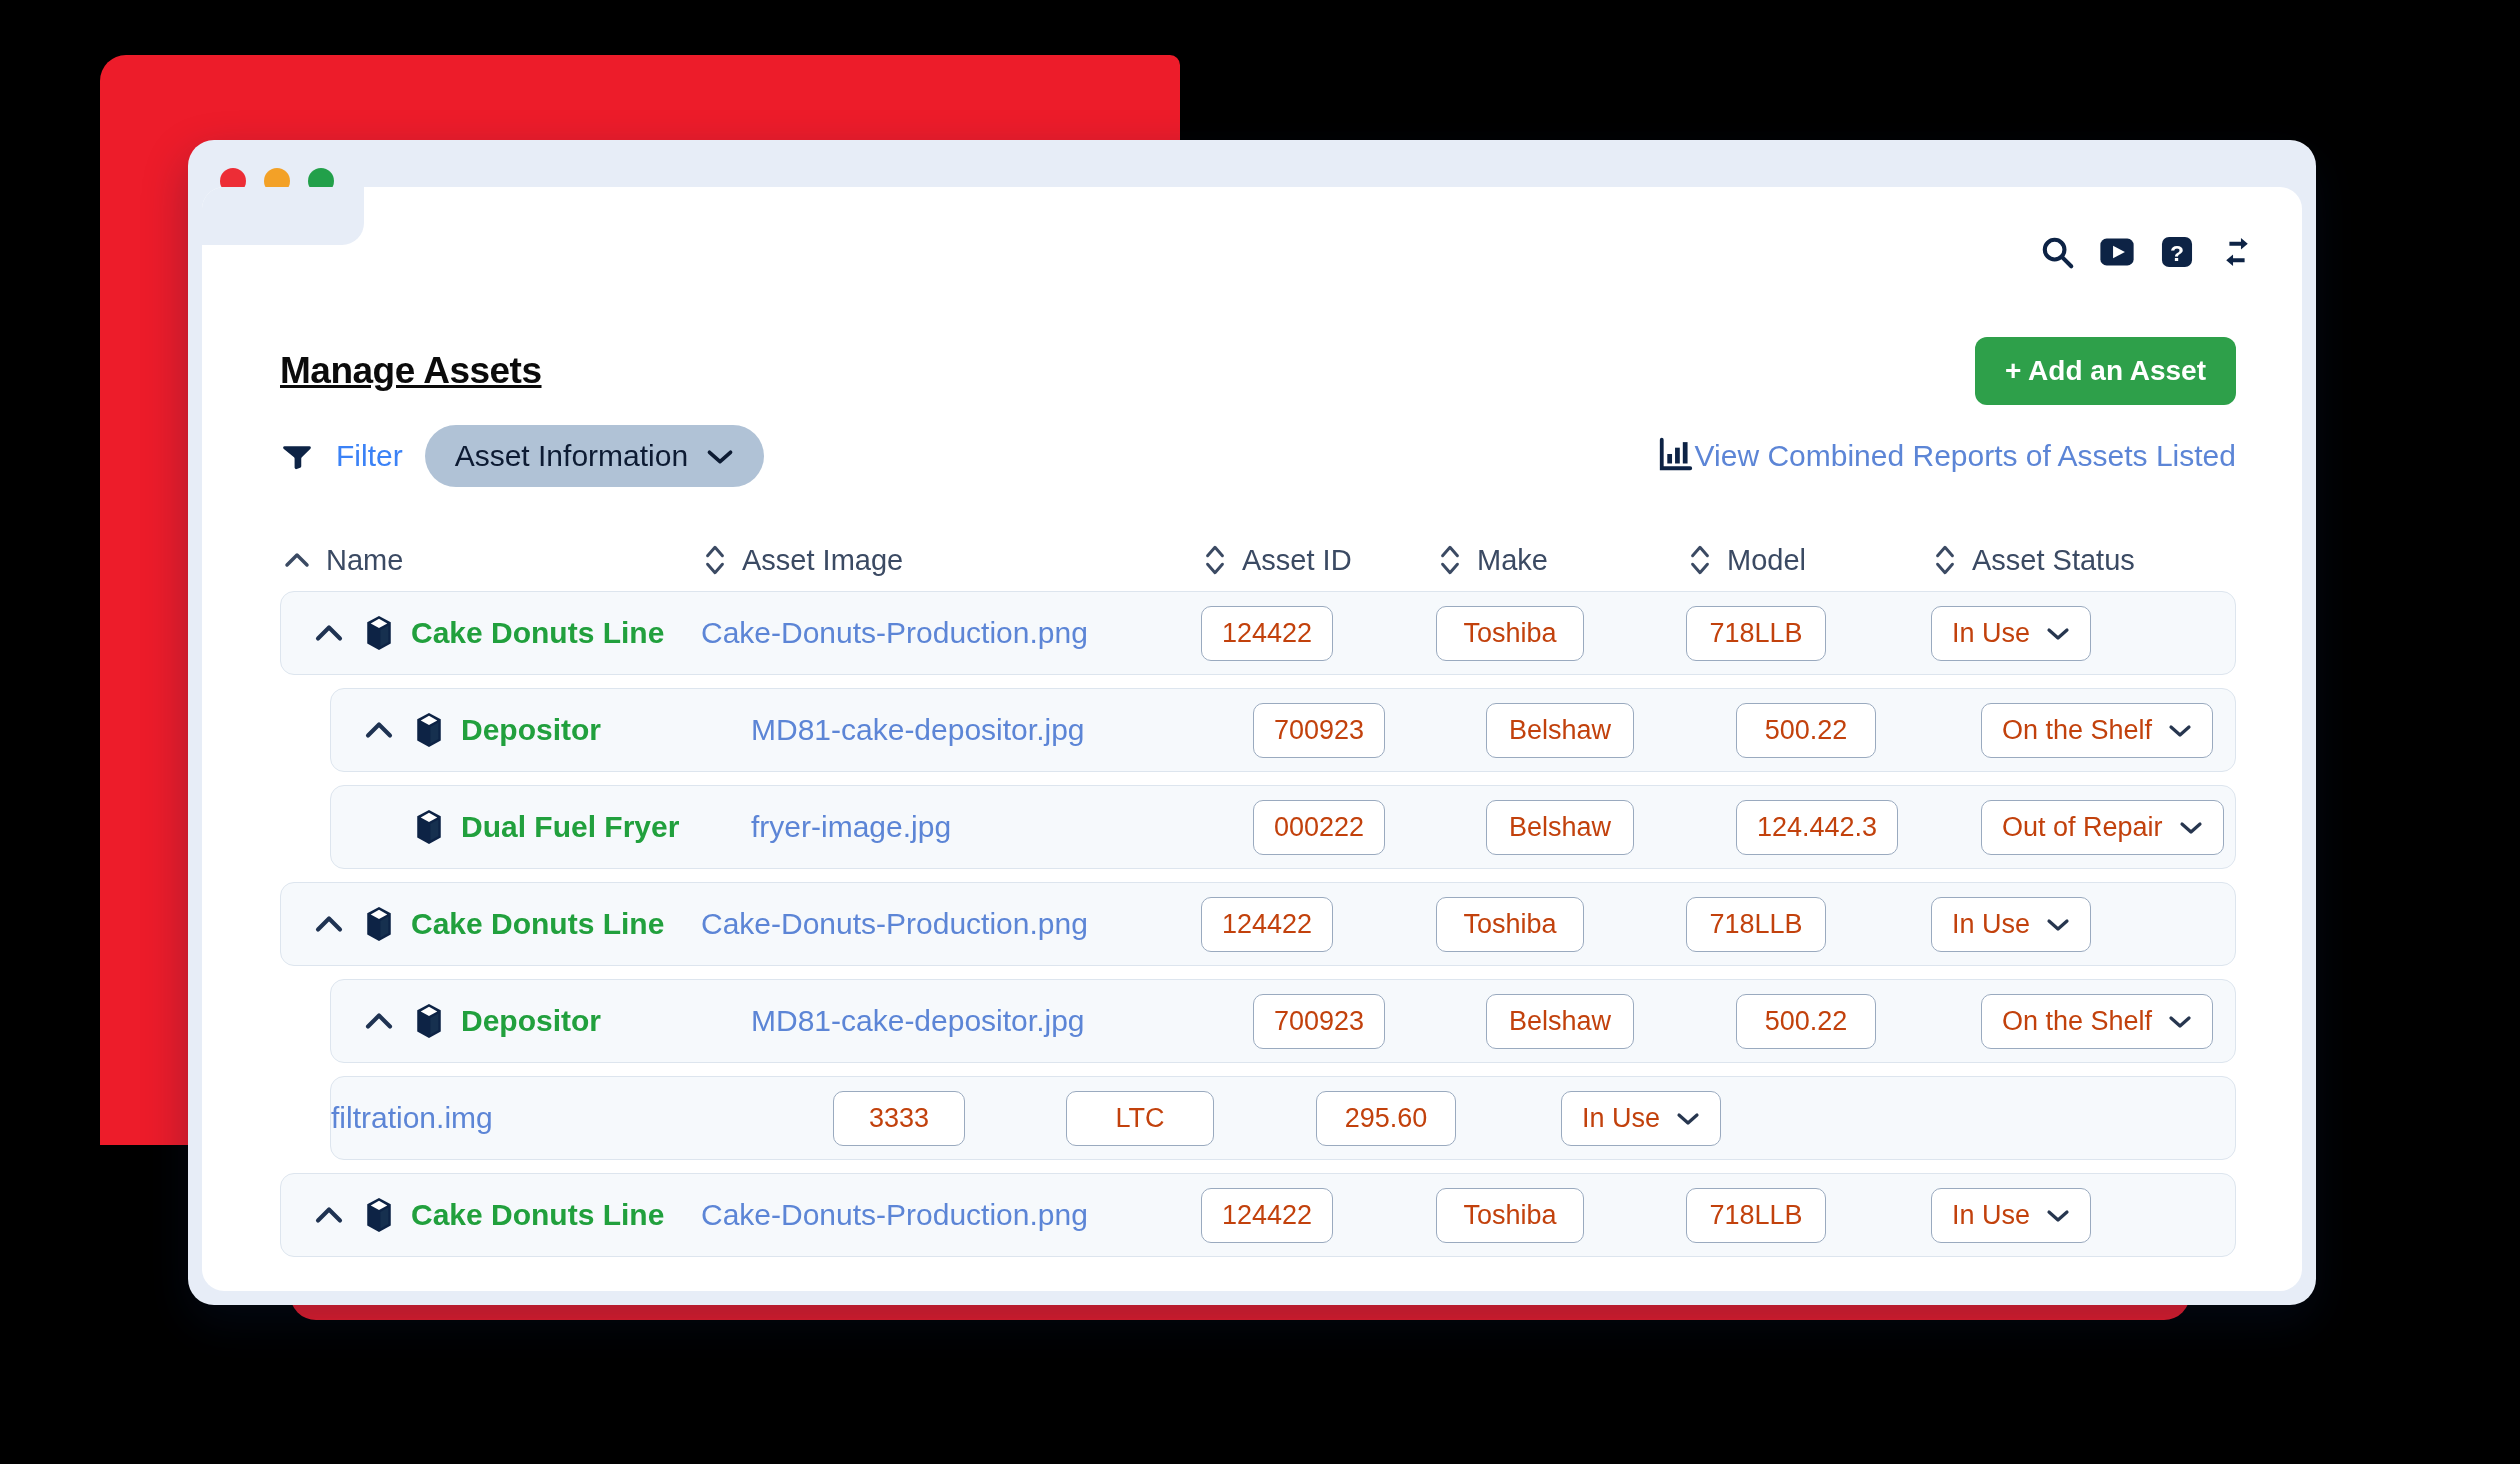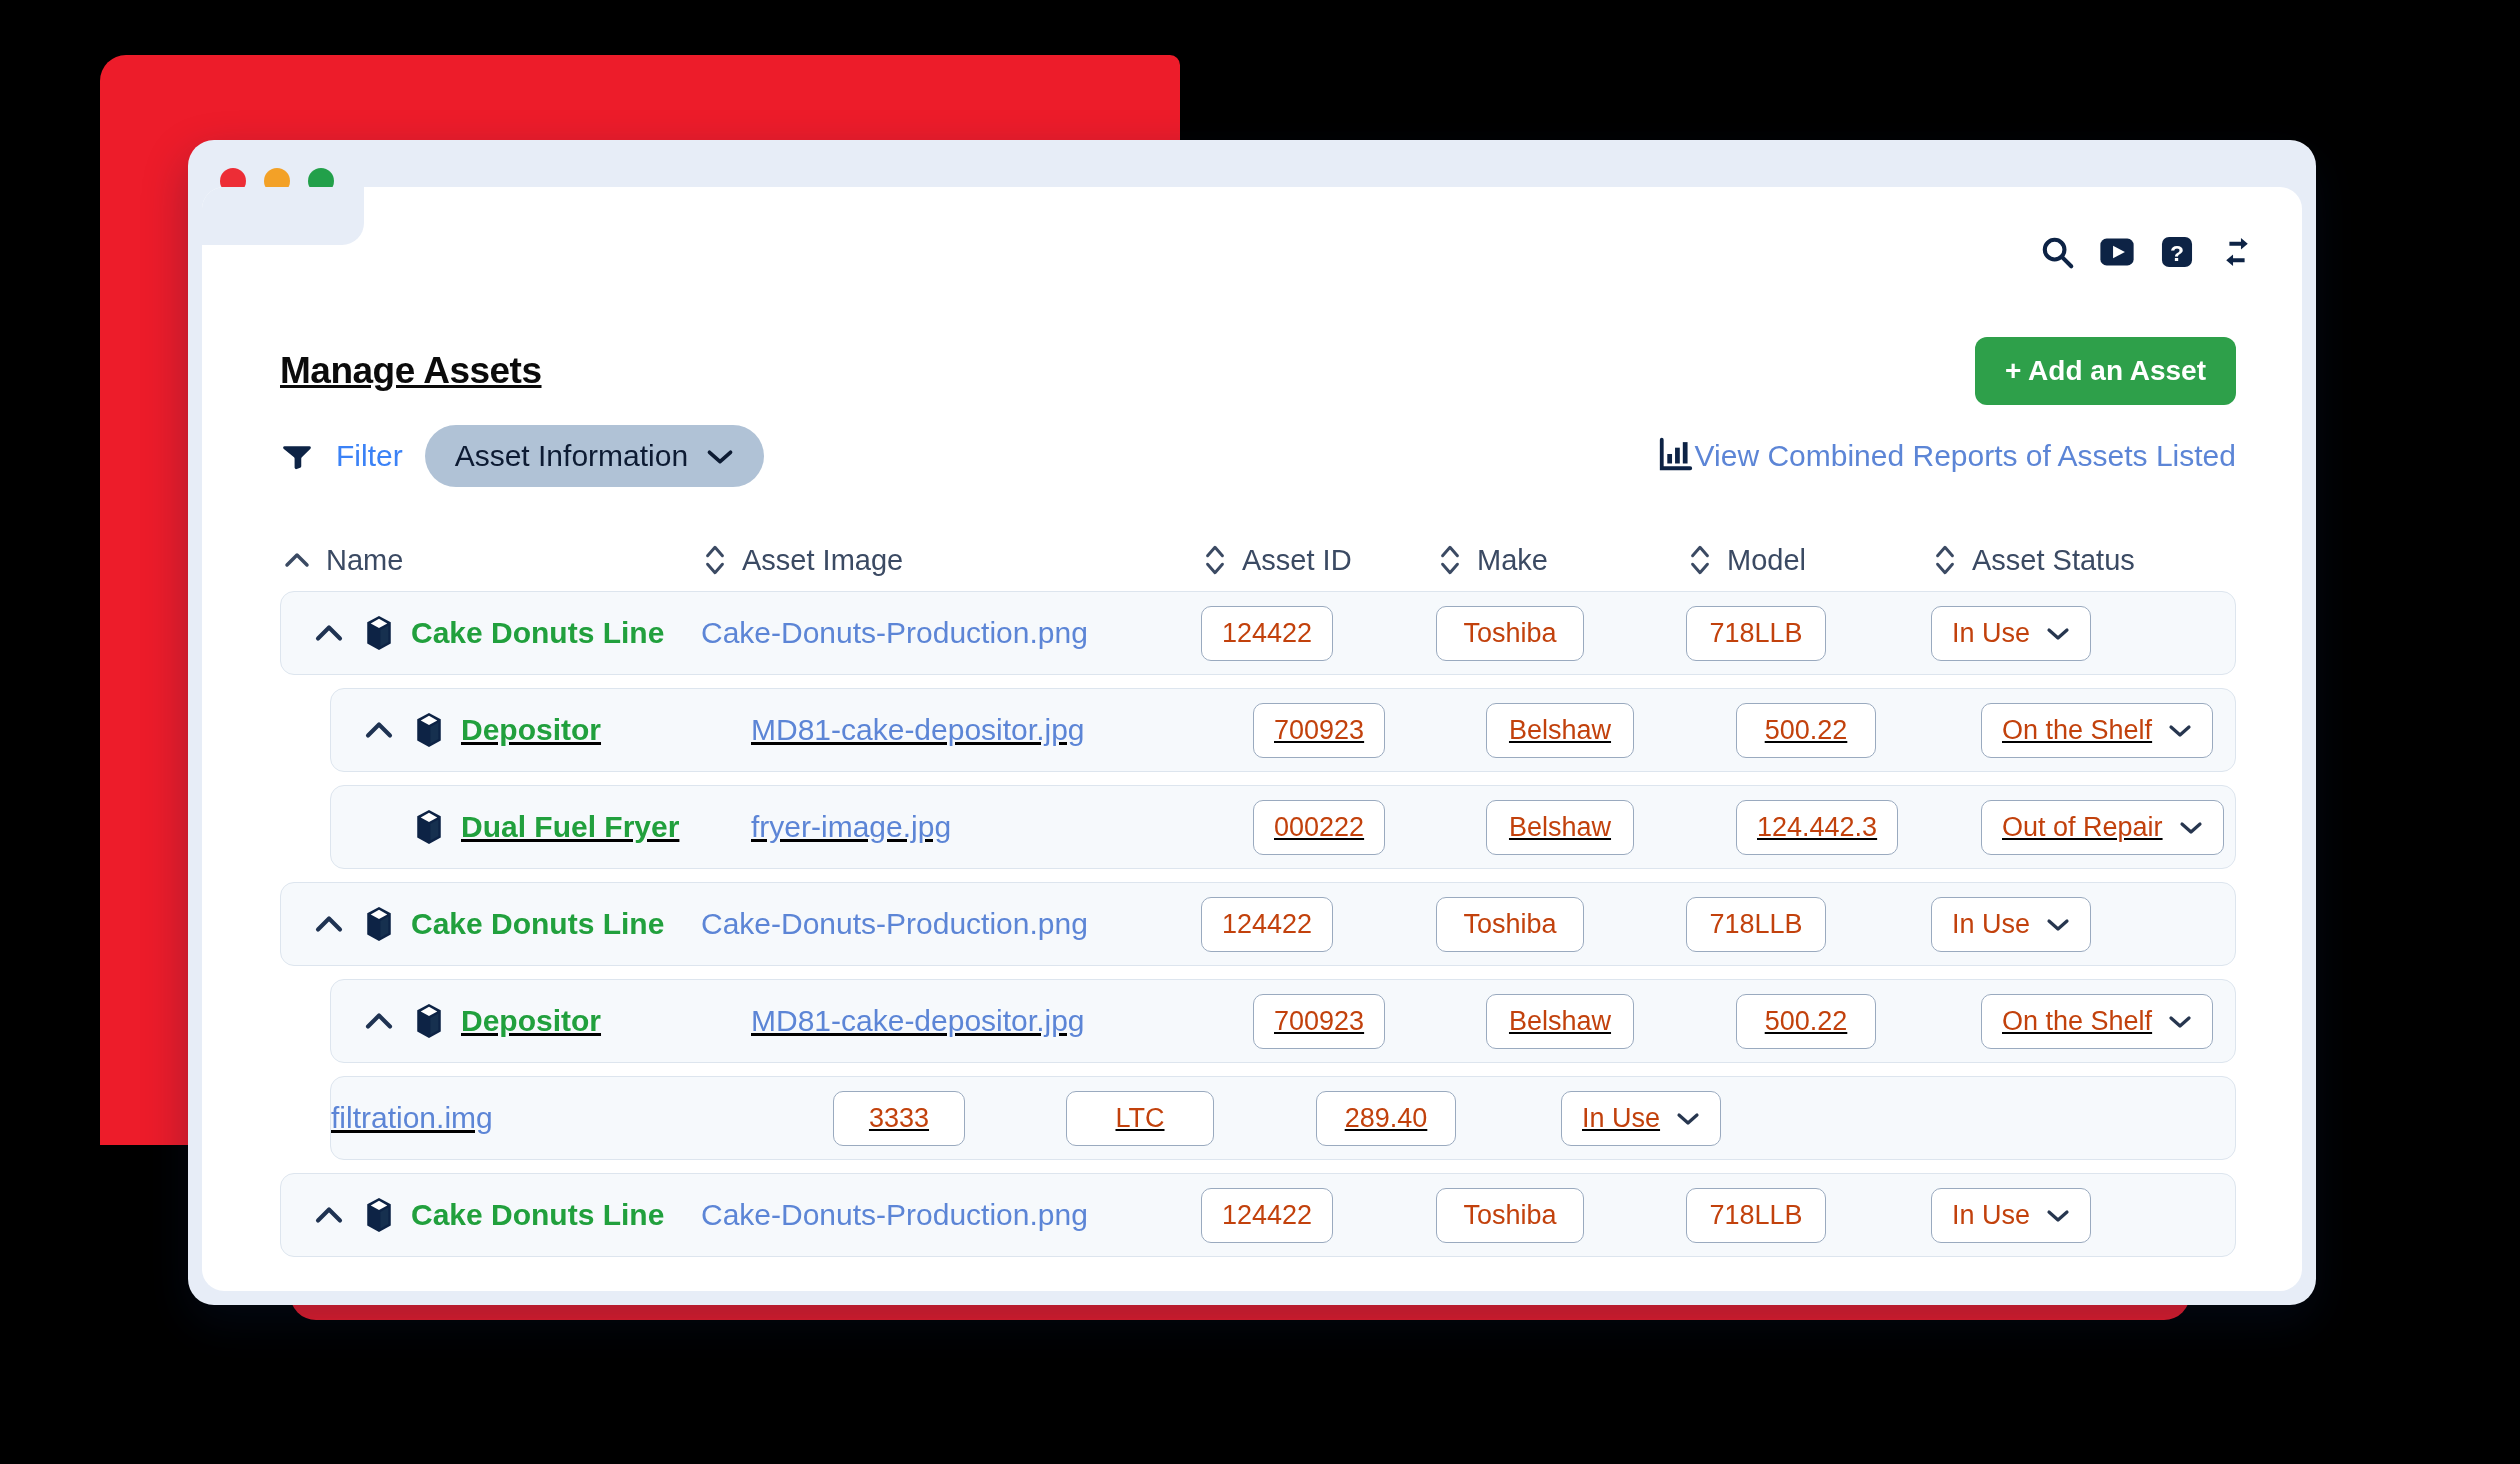--- a/index.html
+++ b/index.html
@@ -220,21 +220,21 @@
   .row {
     display: flex;
     align-items: center;
     height: 84px;
     background: #F6F9FC;
     border: 1px solid #DDE5EE;
     border-radius: 14px;
     margin-bottom: 13px;
   }
   .row.lvl0 { margin-left: 0px;   width: calc(100% - 0px); }
-  .row.lvl1 { margin-left: 50px;  width: calc(100% - 50px); text-decoration: underline; }
+  .row.lvl1 { margin-left: 50px;  width: calc(100% - 50px); }
 
   .cell { display: flex; align-items: center; }
 
   .name-cell {
     display: flex;
     align-items: center;
     gap: 0;
     padding-left: 26px;
   }
   .toggle {
@@ -625,21 +625,21 @@
               <div class="col-image cell">
                 <span class="img-link" style="color: rgb(92, 133, 214);">filtration.img</span>
               </div>
               <div class="col-id cell">
                 <span class="pill id">3333</span>
               </div>
               <div class="col-make cell">
                 <span class="pill make">LTC</span>
               </div>
               <div class="col-model cell">
-                <span class="pill model">289.40</span>
+                <span class="pill model">295.60</span>
               </div>
               <div class="col-status cell">
                 <span class="pill status">
                   <span>In Use</span>
                   <span><svg width="24" height="16" viewBox="0 0 24 14" fill="none" stroke="#27364F" stroke-width="3.2" stroke-linecap="round" stroke-linejoin="round">
                       <polyline points="3,3 12,11 21,3"></polyline>
                     </svg></span>
                 </span>
               </div>
             </div>

